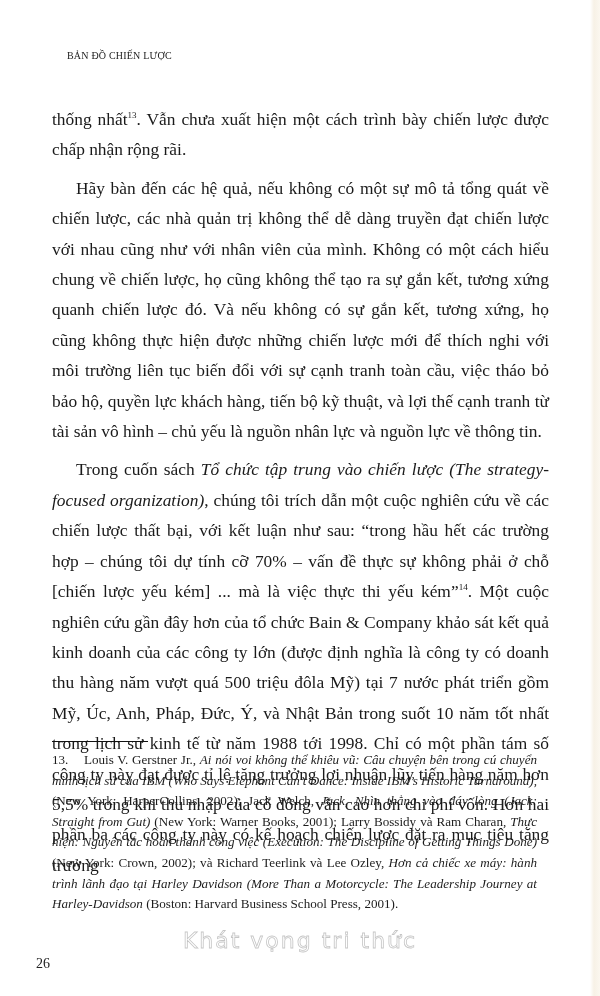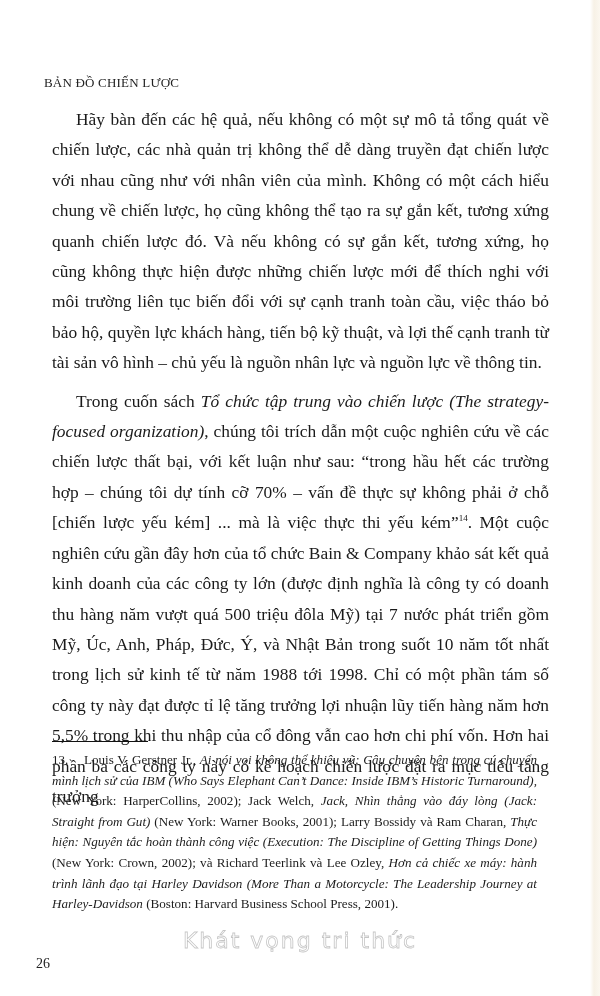--- a/index.html
+++ b/index.html
@@ -8,23 +8,23 @@
     background: #ffffff;
     font-family: "Liberation Serif", "DejaVu Serif", serif;
     color: #1a1a1a;
     position: relative;
   }
   .page-edge {
     position: absolute; top: 0; right: 0; width: 10px; height: 996px;
     background: linear-gradient(to right, #ffffff 0%, #f7f1e6 40%, #fbf7ef 100%);
   }
   .running-head {
-    position: absolute; left: 44px; top: 50px;
-    font-size: 13px; letter-spacing: 0.2px;
-    font-variant: small-caps; color: #222; margin-top: 25px;
+    position: absolute; left: 67px; top: 50px;
+    font-size: 10px; letter-spacing: 0.2px;
+    font-variant: small-caps; color: #222;
   }
   .body-text {
     position: absolute; left: 52px; top: 104px; width: 497px;
     font-size: 17.4px; line-height: 30.4px; text-align: justify;
   }
   .body-text p { margin: 0 0 8px 0; }
   .body-text p.indent { text-indent: 24px; }
   .body-text p.cont { text-indent: 0; }
   sup { font-size: 9px; line-height: 0; vertical-align: 7px; }
   .footnote-rule {
@@ -60,20 +60,21 @@
   i { font-style: italic; }
 </style>
 </head>
 <body>
 
 <div class="page-edge"></div>
 
 <div class="running-head">BẢN ĐỒ CHIẾN LƯỢC</div>
 
 <div class="body-text">
+  <p class="cont"><span>thống nhất</span><sup>13</sup><span>. Vẫn chưa xuất hiện một cách trình bày chiến lược được chấp nhận rộng rãi.</span></p>
   <p class="indent">Hãy bàn đến các hệ quả, nếu không có một sự mô tả tổng quát về chiến lược, các nhà quản trị không thể dễ dàng truyền đạt chiến lược với nhau cũng như với nhân viên của mình. Không có một cách hiểu chung về chiến lược, họ cũng không thể tạo ra sự gắn kết, tương xứng quanh chiến lược đó. Và nếu không có sự gắn kết, tương xứng, họ cũng không thực hiện được những chiến lược mới để thích nghi với môi trường liên tục biến đổi với sự cạnh tranh toàn cầu, việc tháo bỏ bảo hộ, quyền lực khách hàng, tiến bộ kỹ thuật, và lợi thế cạnh tranh từ tài sản vô hình – chủ yếu là nguồn nhân lực và nguồn lực về thông tin.</p>
   <p class="indent"><span>Trong cuốn sách </span><i>Tổ chức tập trung vào chiến lược (The strategy-focused organization)</i><span>, chúng tôi trích dẫn một cuộc nghiên cứu về các chiến lược thất bại, với kết luận như sau: “trong hầu hết các trường hợp – chúng tôi dự tính cỡ 70% – vấn đề thực sự không phải ở chỗ [chiến lược yếu kém] ... mà là việc thực thi yếu kém”</span><sup>14</sup><span>. Một cuộc nghiên cứu gần đây hơn của tổ chức Bain &amp; Company khảo sát kết quả kinh doanh của các công ty lớn (được định nghĩa là công ty có doanh thu hàng năm vượt quá 500 triệu đôla Mỹ) tại 7 nước phát triển gồm Mỹ, Úc, Anh, Pháp, Đức, Ý, và Nhật Bản trong suốt 10 năm tốt nhất trong lịch sử kinh tế từ năm 1988 tới 1998. Chỉ có một phần tám số công ty này đạt được tỉ lệ tăng trưởng lợi nhuận lũy tiến hàng năm hơn 5,5% trong khi thu nhập của cổ đông vẫn cao hơn chi phí vốn. Hơn hai phần ba các công ty này có kế hoạch chiến lược đặt ra mục tiêu tăng trưởng</span></p>
 </div>
 
 <div class="footnote-rule"></div>
 
 <div class="footnotes">
   <p><span class="fn-num">13.</span><span><span>Louis V. Gerstner Jr., </span><i>Ai nói voi không thể khiêu vũ: Câu chuyện bên trong cú chuyển mình lịch sử của IBM (Who Says Elephant Can’t Dance: Inside IBM’s Historic Turnaround),</i><span> (New York: HarperCollins, 2002); Jack Welch, </span><i>Jack, Nhìn thẳng vào đáy lòng (Jack: Straight from Gut)</i><span> (New York: Warner Books, 2001); Larry Bossidy và Ram Charan, </span><i>Thực hiện: Nguyên tắc hoàn thành công việc (Execution: The Discipline of Getting Things Done)</i><span> (New York: Crown, 2002); và Richard Teerlink và Lee Ozley, </span><i>Hơn cả chiếc xe máy: hành trình lãnh đạo tại Harley Davidson (More Than a Motorcycle: The Leadership Journey at Harley-Davidson</i><span> (Boston: Harvard Business School Press, 2001).</span></span></p>
 </div>
 

